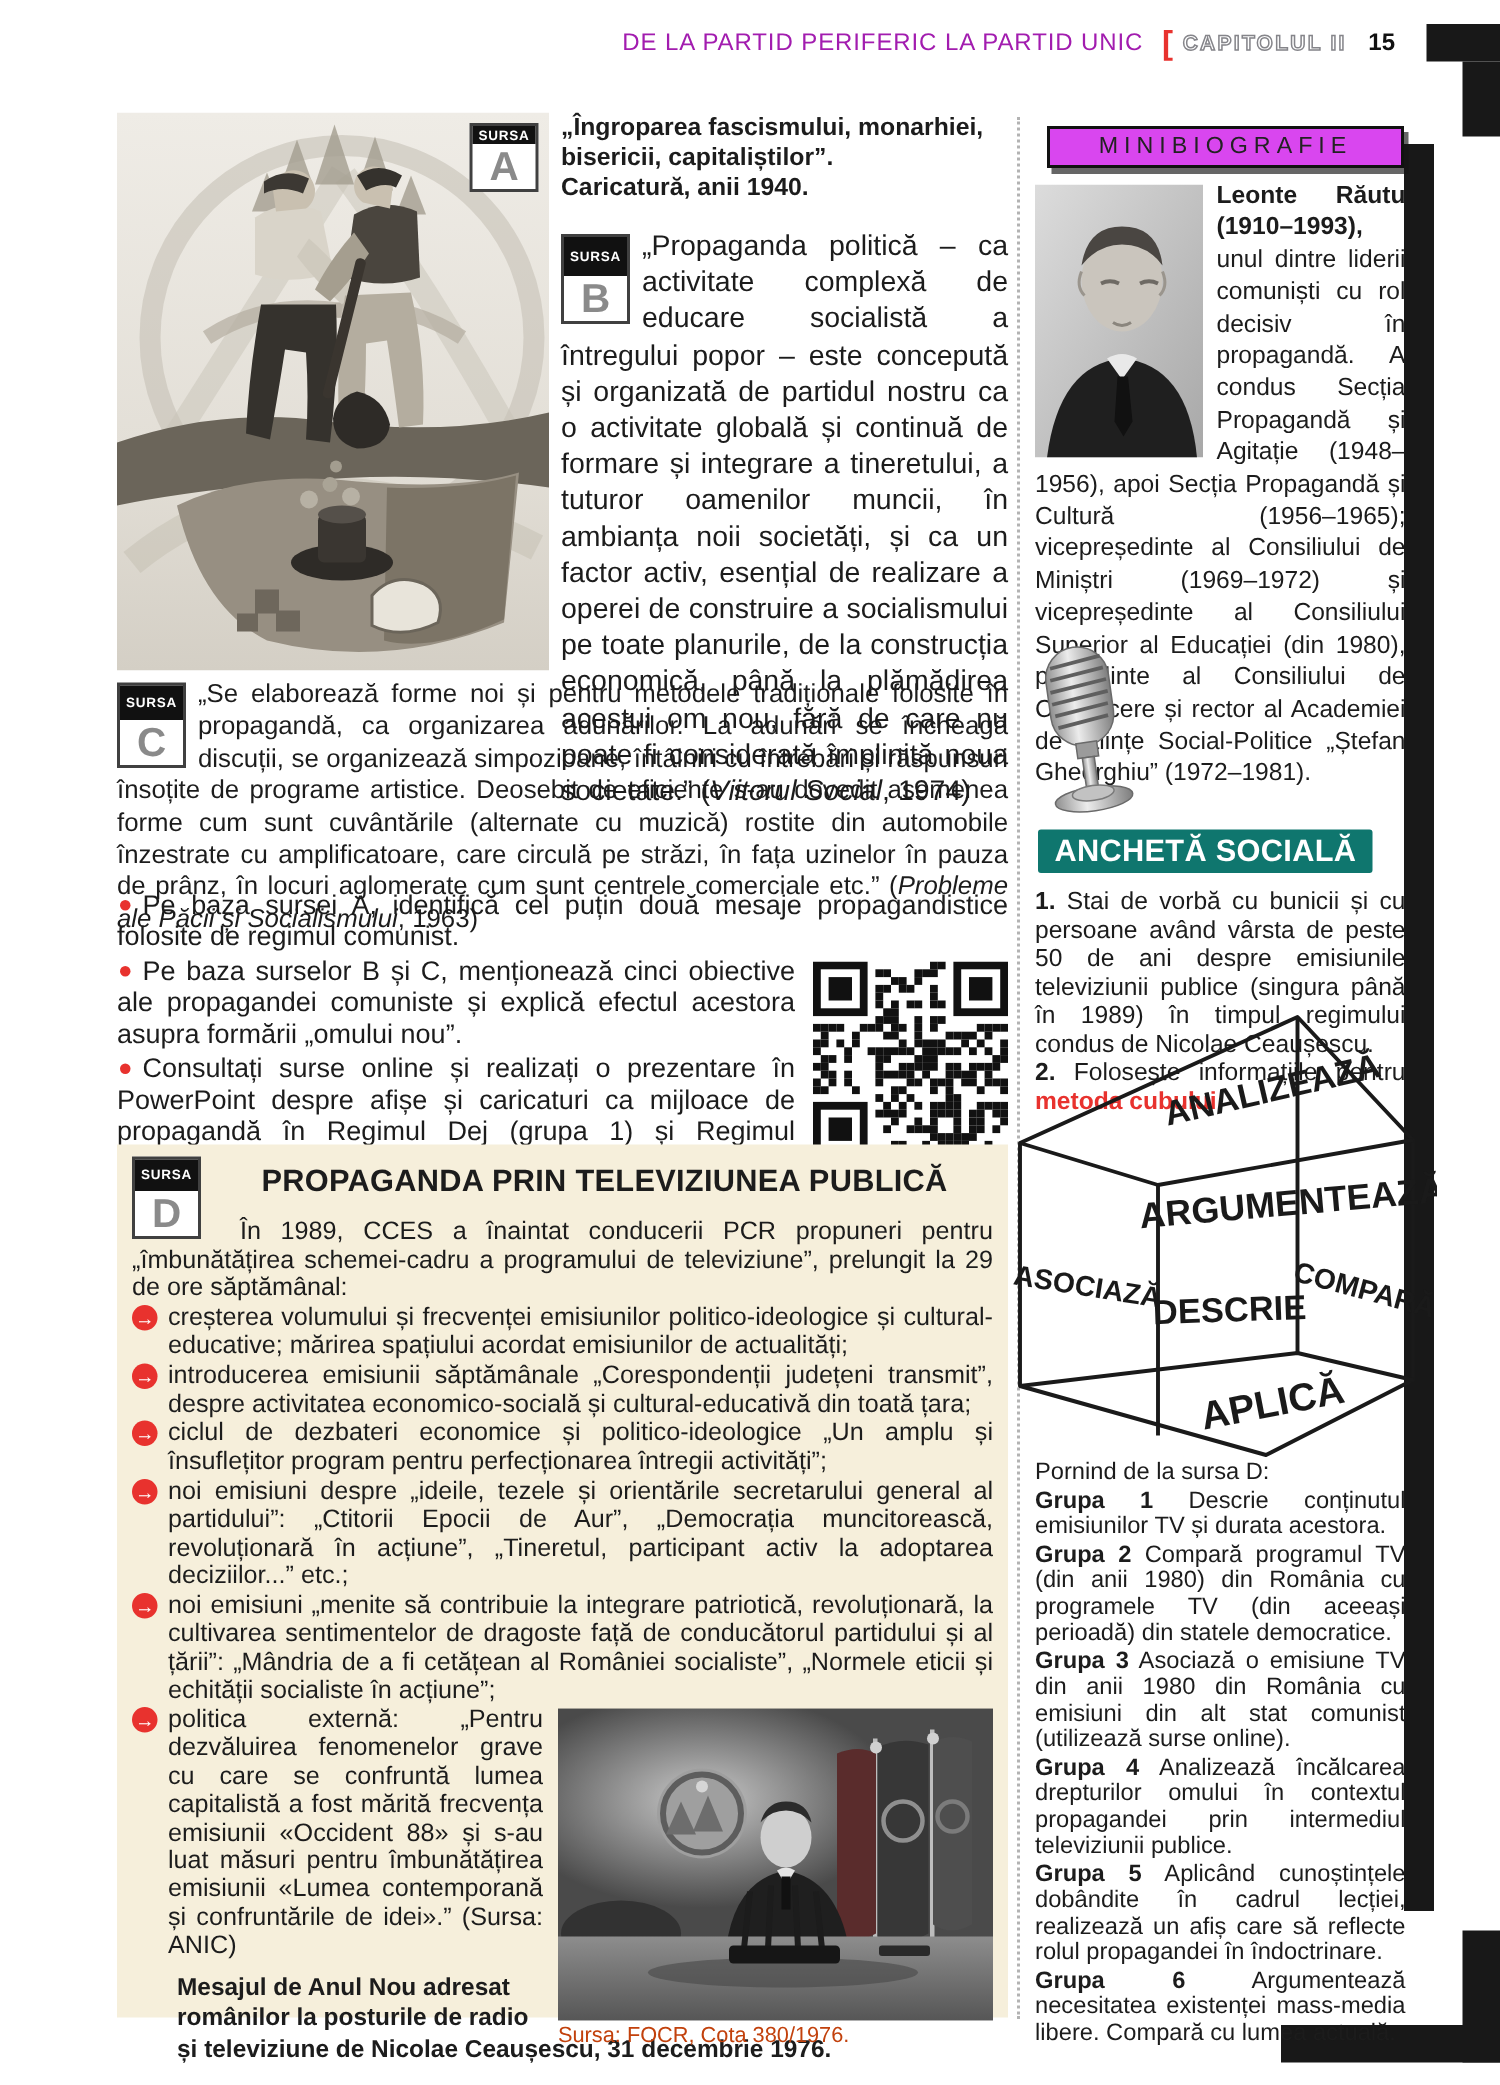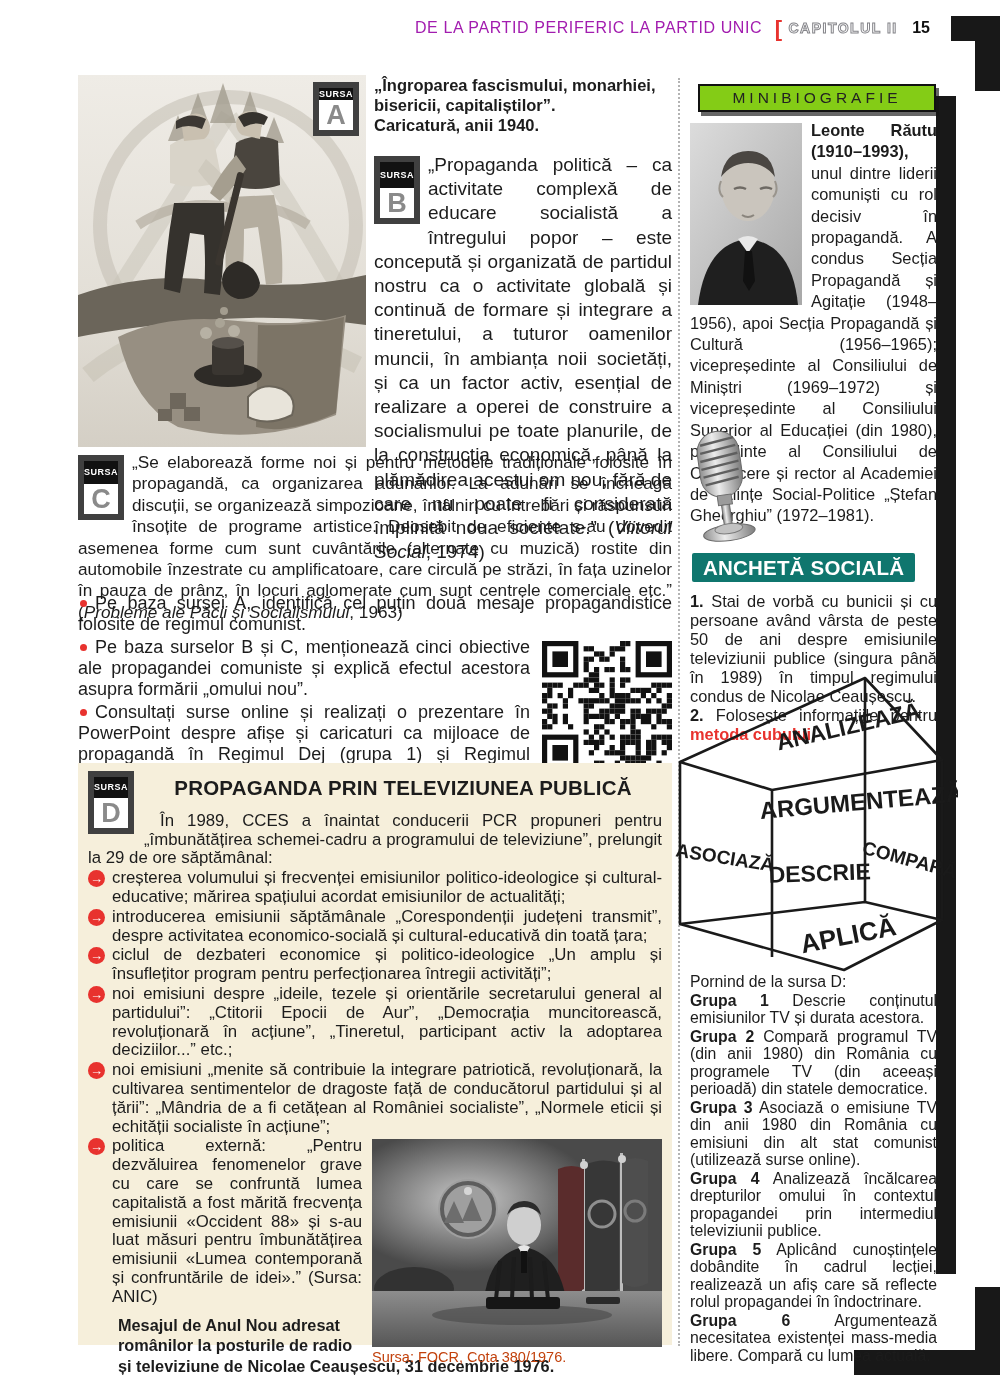--- a/index.html
+++ b/index.html
@@ -14,21 +14,21 @@
              -webkit-text-stroke:1px #85858a;text-stroke:1px #85858a;}
   .hdr .pg{font-size:16px;font-weight:bold;color:#111;margin-left:10px;}
 
   
   .blk{position:absolute;background:#181818;}
 
   
   .divider{position:absolute;left:678px;top:78px;height:1268px;border-left:2px dotted #b3b3b3;}
 
   
-  .sursa{background:#fff;border:6px solid #404040;width:46px;text-align:center;box-sizing:border-box;}
+  .sursa{background:#fff;border:2px solid #404040;width:46px;text-align:center;box-sizing:border-box;}
   .sursa .t{display:block;background:#111;color:#fff;font-size:9px;font-weight:bold;letter-spacing:.5px;padding:1px 0;}
   .sursa .l{display:block;font-size:27px;font-weight:bold;color:#8a8a8a;line-height:30px;}
   .sursa.flt{float:left;margin:3px 8px 2px 0;}
 
   
   .fig-a{position:absolute;left:78px;top:75px;width:288px;height:372px;}
   .fig-a svg{display:block;}
   .fig-a .sursa{position:absolute;top:7px;right:7px;}
 
   .col-b{position:absolute;left:374px;top:75px;width:298px;}
@@ -52,21 +52,21 @@
   .d-item{position:relative;padding-left:24px;text-align:justify;margin-bottom:1px;}
   .arrow-ico{position:absolute;left:0;top:1px;width:17px;height:17px;border-radius:50%;background:#e8322e;
              color:#fff;font-size:13px;font-weight:bold;line-height:17px;text-align:center;}
   .float-photo{float:right;width:290px;margin:2px 0 4px 10px;}
   .float-photo svg{display:block;}
   .cap-photo{font-size:16.3px;font-weight:bold;line-height:20.5px;text-align:left;margin-top:8px;padding-left:30px;}
   .src-photo{position:absolute;left:372px;top:1349px;font-size:14.5px;color:#c2410c;}
 
   
   .rcol{position:absolute;left:690px;top:80px;width:247px;}
-  .minibio-h{position:absolute;top:4px;left:8px;width:238px;background:#84cc16;border:2px solid #111;
+  .minibio-h{position:absolute;top:4px;left:8px;width:238px;background:#d946ef;border:2px solid #111;
              box-shadow:3px 4px 0 rgba(20,20,20,.65);text-align:center;font-size:15.5px;letter-spacing:4px;
              padding:3px 0;color:#222;box-sizing:border-box;}
   .bio{position:absolute;top:40px;left:0;width:247px;font-size:16.4px;line-height:21.4px;text-align:justify;}
   .bio .portrait{float:left;width:112px;height:182px;margin:3px 9px 2px 0;}
   .ancheta{position:absolute;top:345px;left:0;width:247px;font-size:16.4px;line-height:19px;text-align:justify;}
   .ancheta .mic{float:left;width:74px;height:122px;margin:2px 6px 2px -4px;}
   .ancheta-h{display:inline-block;background:#0f766e;color:#fff;font-weight:bold;font-size:20.5px;
              padding:5px 11px;border-radius:2px;margin:2px 0 10px 2px;letter-spacing:.2px;}
   .num-b{font-weight:bold;}
   .red-b{color:#e8322e;font-weight:bold;}

